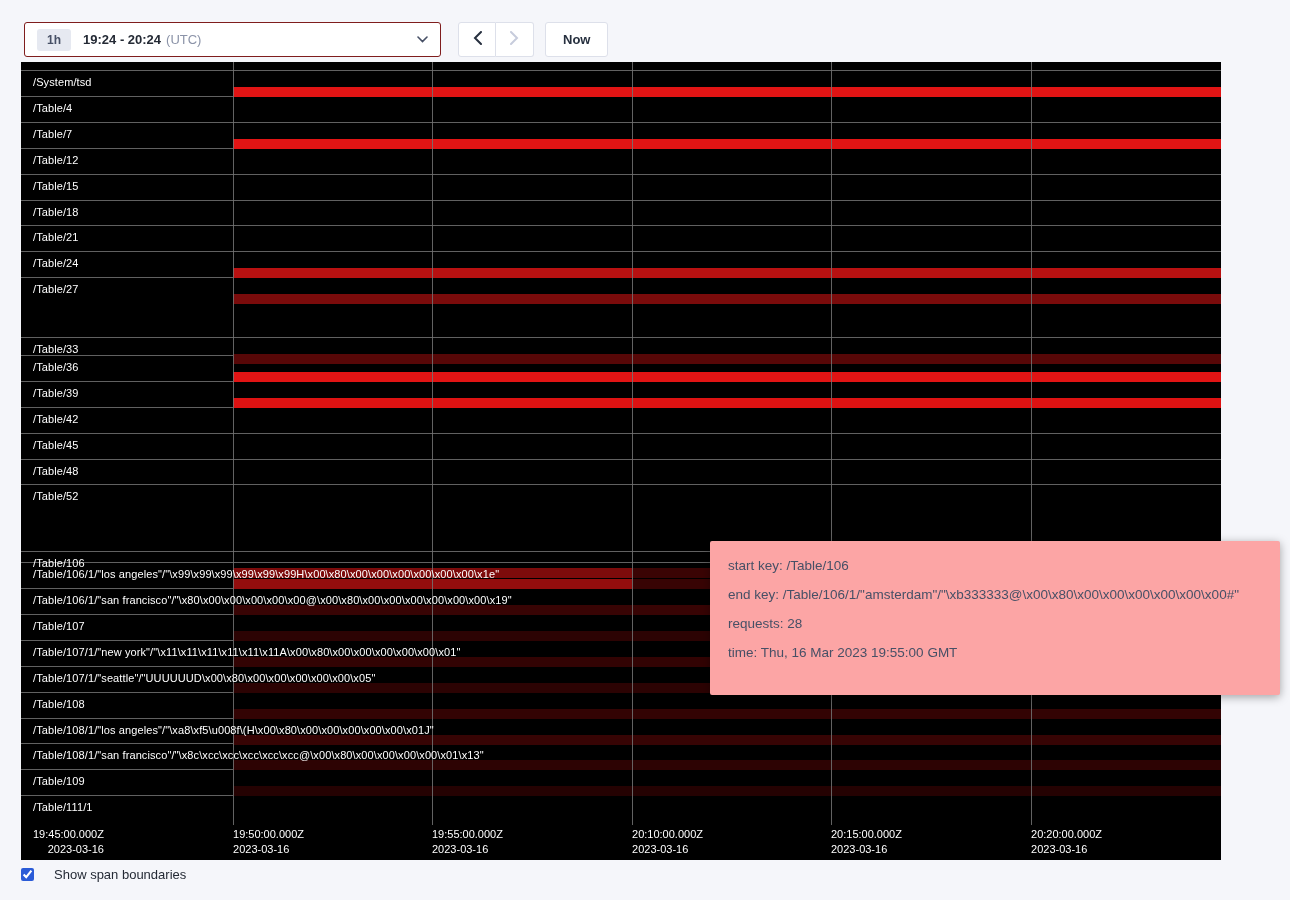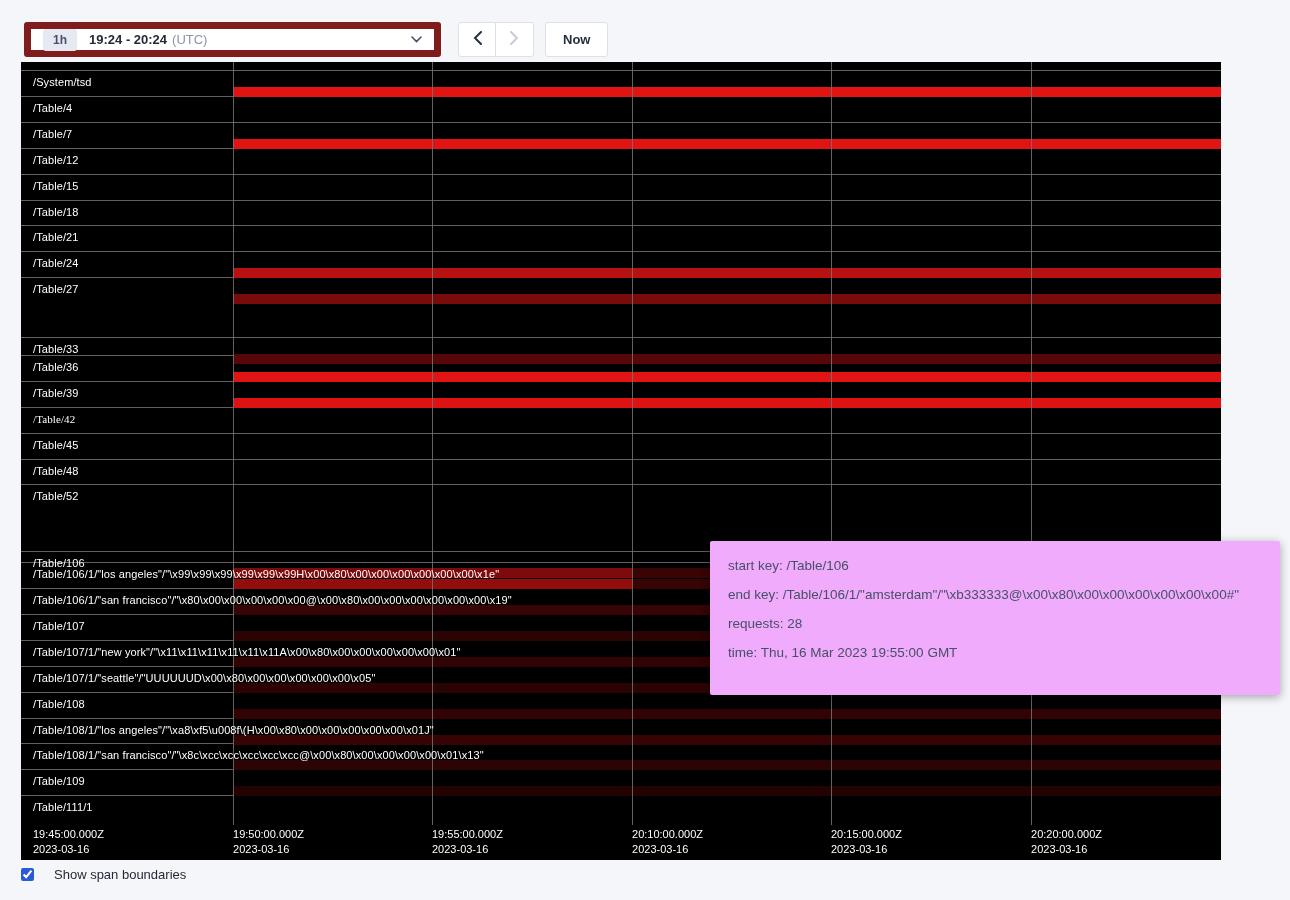--- a/index.html
+++ b/index.html
@@ -7,21 +7,21 @@
   body {
     position: relative;
     background: #f5f6fa;
     font-family: "Liberation Sans", sans-serif;
     overflow: hidden;
   }
 
   
   .time-selector {
     position:absolute; left:24px; top:22px; width:417px; height:35px;
-    background:#fff; border:7px solid #7f1d1d; border-radius:3px;
+    background:#fff; border:1px solid #7f1d1d; border-radius:3px;
     display:flex; align-items:center; padding:0 12px; cursor:pointer;
   }
   .range-pill {
     background:#e6e9f1; color:#475066; font-size:12px; font-weight:700;
     padding:4px 10px; border-radius:3px; margin-right:12px;
   }
   .range-text { font-size:13px; font-weight:700; color:#242a35; }
   .range-zone { font-size:13px; color:#8b93a8; margin-left:5px; }
   .selector-caret { margin-left:auto; color:#475066; display:flex; align-items:center; }
 
@@ -58,21 +58,21 @@
   .vline {
     position:absolute; top:0; height:763px; width:1px;
     background:rgba(115,115,115,0.85); z-index:3;
   }
   .x-axis { position:absolute; left:0; top:763px; width:1200px; height:35px; z-index:2; }
   .x-tick { position:absolute; top:2px; color:#fff; font-size:11px; line-height:15px; white-space:nowrap; }
 
   
   .kv-tooltip {
     position:absolute; left:710px; top:541px; width:570px; min-height:154px;
-    background:#f0abfc; border-radius:2px; box-shadow:0 2px 10px rgba(0,0,0,0.35);
+    background:#fca5a5; border-radius:2px; box-shadow:0 2px 10px rgba(0,0,0,0.35);
     padding:17px 18px; z-index:10;
   }
   .tooltip-line { font-size:13.5px; color:#475066; margin-bottom:14px; white-space:nowrap; overflow:hidden; }
   .tooltip-line:last-child { margin-bottom:0; }
 
   
   .footer-row {
     position:absolute; left:21px; top:867px; display:flex; align-items:center;
   }
   .footer-row input[type="checkbox"] {
@@ -150,21 +150,21 @@
       <div class="row-label">/Table/33</div>
     </div>
     <div class="kv-row" style="top: 292.9px;">
       <div class="band-seg" style="left: 212.04px; width: 987.96px; background: rgb(225, 20, 20);"></div>
       <div class="row-label">/Table/36</div>
     </div>
     <div class="kv-row" style="top: 318.8px;">
       <div class="band-seg" style="left: 212.04px; width: 987.96px; background: rgb(221, 18, 18);"></div>
       <div class="row-label">/Table/39</div>
     </div>
-    <div class="kv-row" style="top: 344.7px; font-family: Liberation Serif, serif;">
+    <div class="kv-row" style="top: 344.7px;">
       <div class="row-label">/Table/42</div>
     </div>
     <div class="kv-row" style="top: 370.6px;">
       <div class="row-label">/Table/45</div>
     </div>
     <div class="kv-row" style="top: 396.5px;">
       <div class="row-label">/Table/48</div>
     </div>
     <div class="kv-row" style="top: 422.4px;">
       <div class="row-label">/Table/52</div>
@@ -213,21 +213,21 @@
     </div>
     <div class="kv-row" style="top: 733.2px;">
       <div class="row-label">/Table/111/1</div>
     </div>
     <div class="vline" style="left: 212.04px;"></div>
     <div class="vline" style="left: 411px;"></div>
     <div class="vline" style="left: 611.04px;"></div>
     <div class="vline" style="left: 810px;"></div>
     <div class="vline" style="left: 1010.04px;"></div>
     <div class="x-axis">
-      <div class="x-tick" style="left: 12px;">
+      <div class="x-tick" style="left: 12px; text-align: right;">
         <div>19:45:00.000Z</div>
         <div>2023-03-16</div>
       </div>
       <div class="x-tick" style="left: 212.04px;">
         <div>19:50:00.000Z</div>
         <div>2023-03-16</div>
       </div>
       <div class="x-tick" style="left: 411px;">
         <div>19:55:00.000Z</div>
         <div>2023-03-16</div>

